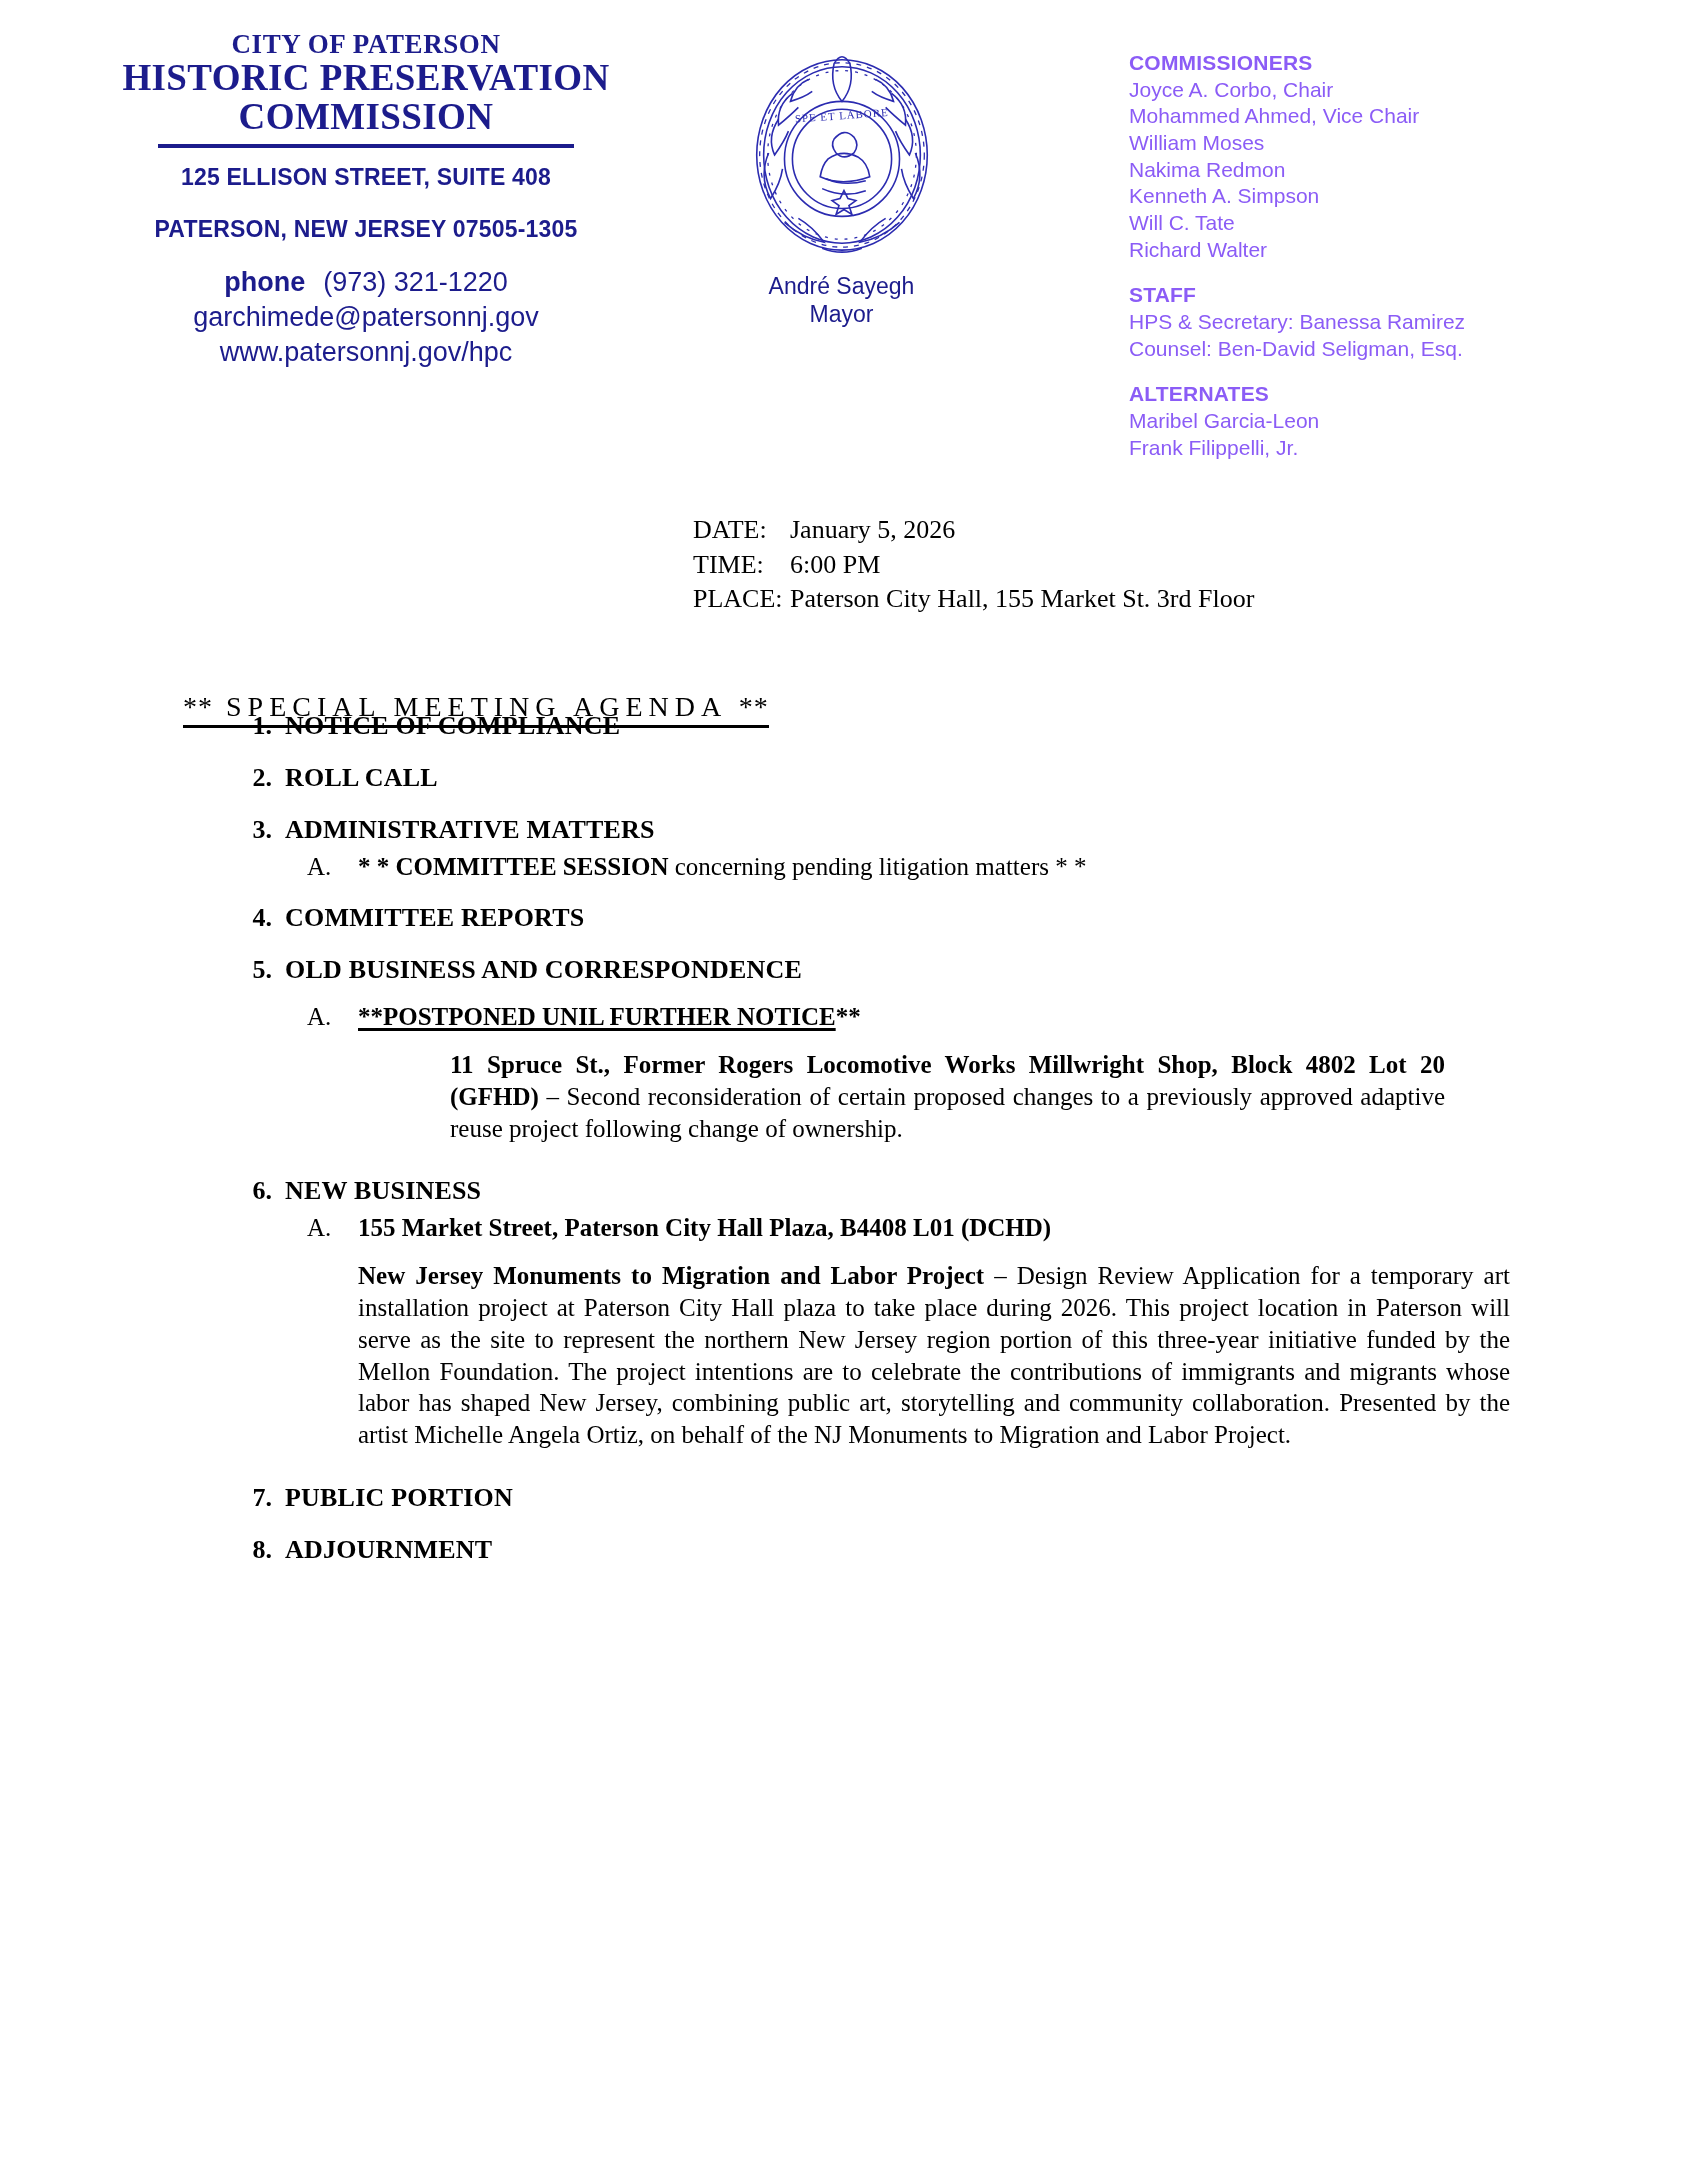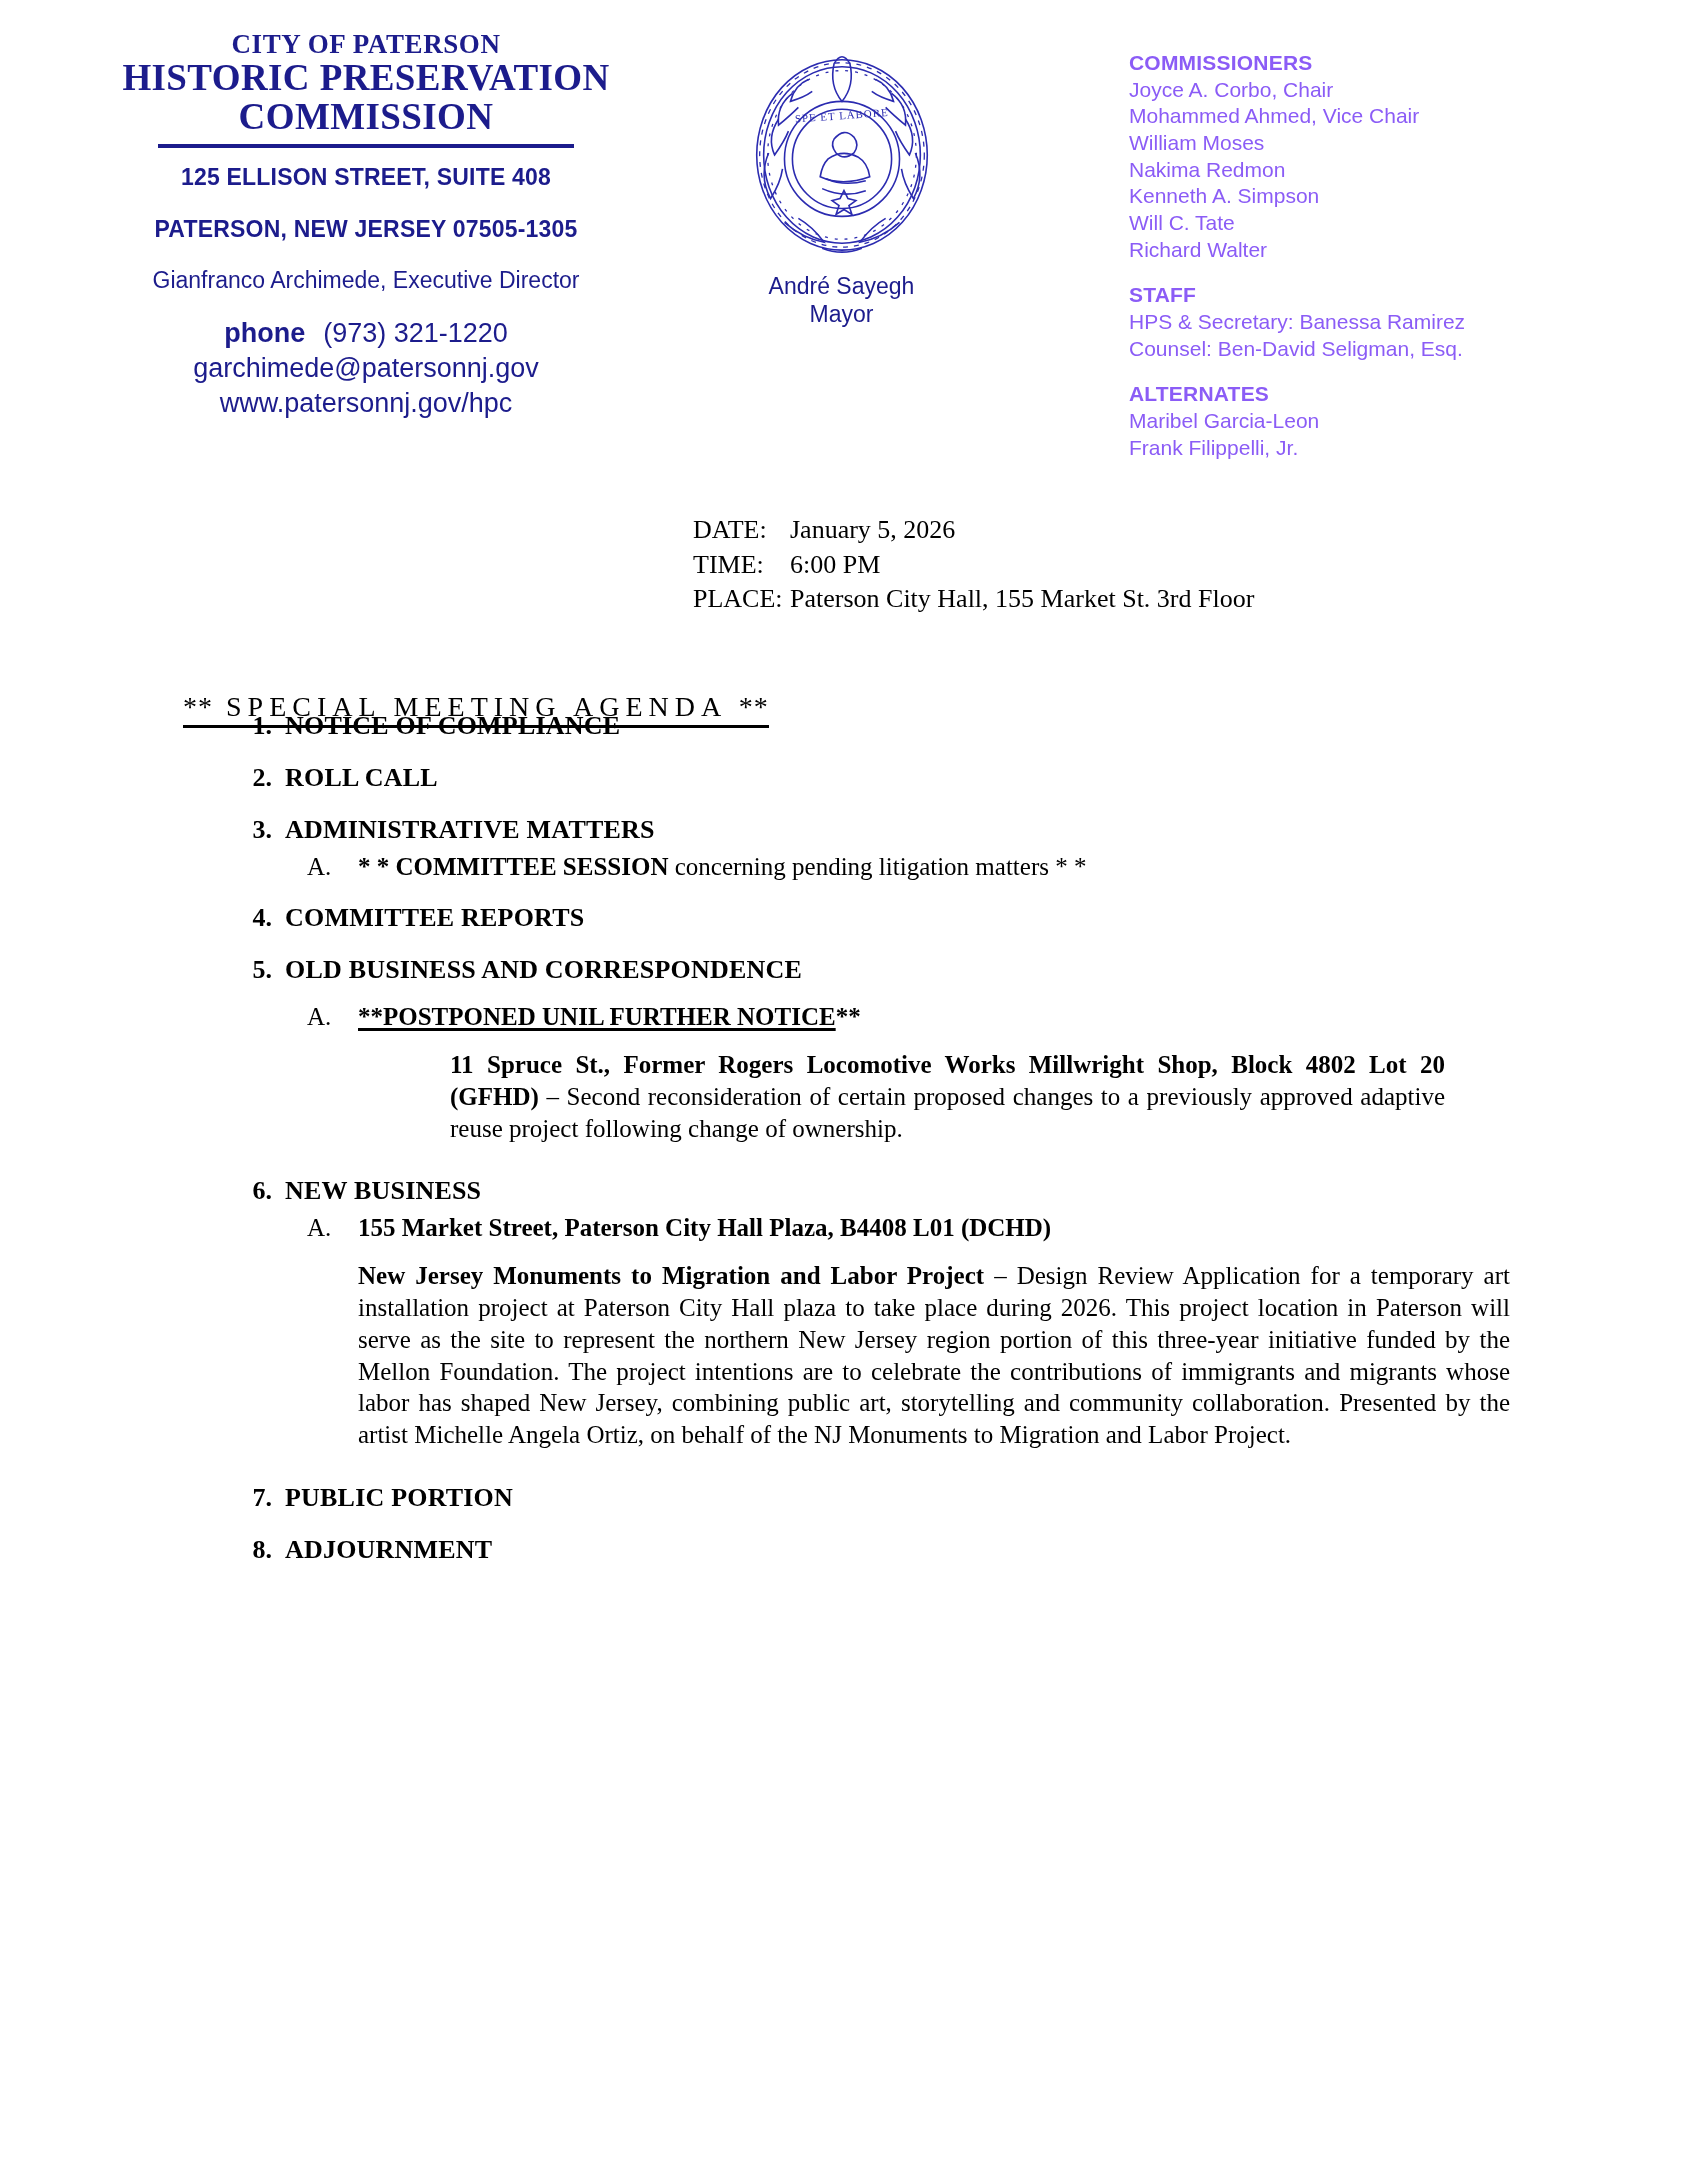--- a/index.html
+++ b/index.html
@@ -233,21 +233,20 @@
 
 <div class="letterhead">
 
   <div class="masthead">
     <div class="mast-city">CITY OF PATERSON</div>
     <div class="mast-name">HISTORIC PRESERVATION
 COMMISSION</div>
     <div class="mast-rule"></div>
     <div class="mast-addr">125 ELLISON STREET, SUITE 408</div>
     <div class="mast-addr2">PATERSON, NEW JERSEY 07505-1305</div>
-    <div class="mast-director">Gianfranco Archimede, Executive Director</div>
     <div class="mast-contact">
       <div>
         <span class="mast-phone-label">phone</span><span>(973) 321-1220</span>
       </div>
       <div>garchimede@patersonnj.gov</div>
       <div>www.patersonnj.gov/hpc</div>
     </div>
   </div>
 
   <div class="seal-block">

